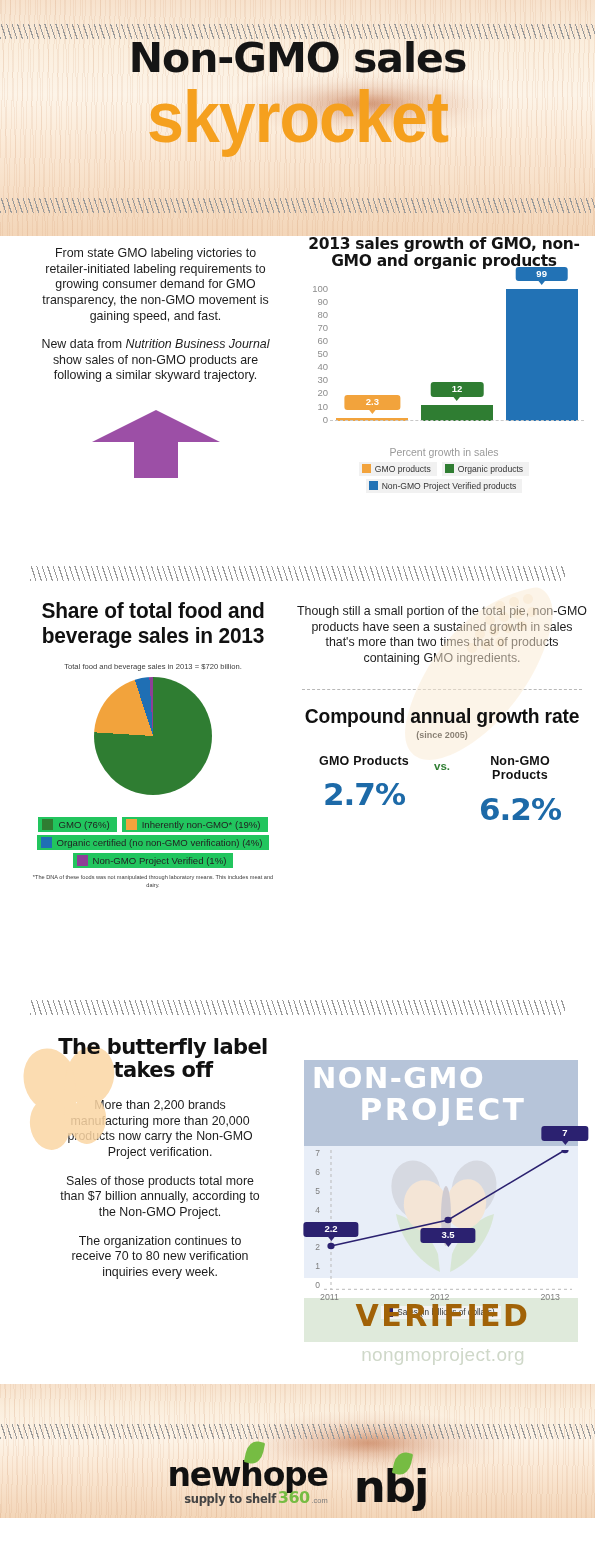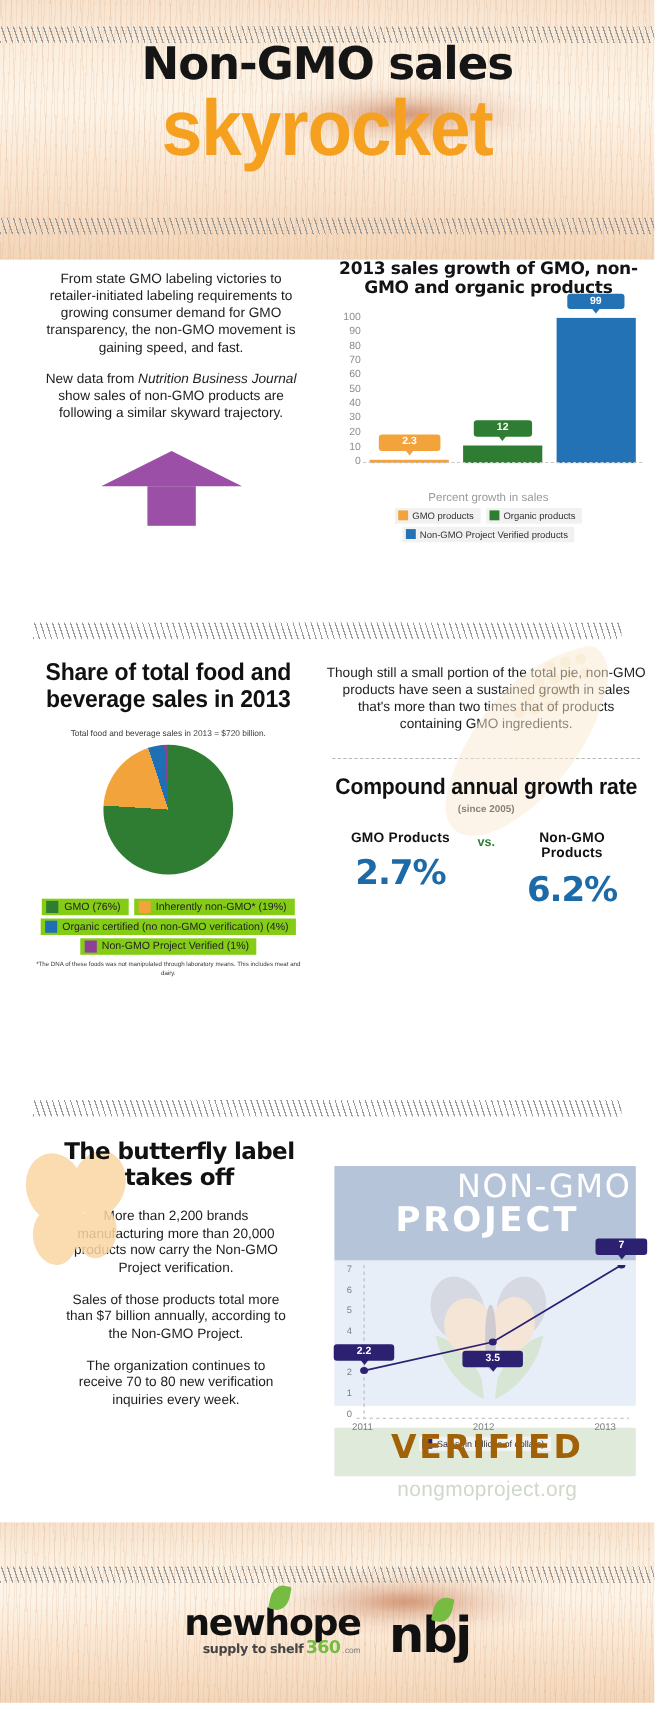--- a/index.html
+++ b/index.html
@@ -125,21 +125,21 @@
   .pie-title {
     font-family: "Liberation Sans Narrow","Liberation Sans", sans-serif; font-weight: bold;
     font-size: 22px; color: #111; text-align: center; line-height: 1.14; letter-spacing: -.2px;
     transform: scaleX(.95);
   }
   .pie-note { font-size: 7.6px; color: #3a3a3a; text-align: center; margin-top: 14px; line-height: 1.3; }
   .pie { width: 118px; height: 118px; border-radius: 50%; margin: 5px auto 0; }
   .pie-legend { margin-top: 22px; }
   .pl-row { display: flex; justify-content: center; gap: 5px; margin-top: 3px; }
   .pl-item {
-    display: flex; align-items: center; gap: 5px; background: #84cc16;
+    display: flex; align-items: center; gap: 5px; background: #22c55e;
     padding: 2px 7px 2px 4px; font-size: 9.6px; color: #222;
   }
   .pl-sw { width: 11px; height: 11px; flex: 0 0 auto; }
   .pie-foot { font-size: 5.6px; color: #3b3b3b; text-align: center; margin-top: 6px; line-height: 1.35; padding: 0 18px; }
 
   .sec2-right { position: absolute; left: 296px; top: 14px; width: 292px; }
   .corn {
     position: absolute; right: -4px; top: -18px; width: 210px; height: 180px;
     pointer-events: none; opacity: .5;
   }
@@ -178,22 +178,22 @@
     letter-spacing: -.6px; padding-left: 18px;
   }
   .bl-body { margin-top: 16px; padding: 0 34px 0 46px; }
 
   .sec3-right { position: absolute; left: 300px; top: 18px; width: 288px; }
   .logo-box { position: relative; width: 282px; height: 320px; }
   .np-band-top { position: absolute; left: 4px; top: 18px; width: 274px; height: 86px; background: #b6c4d9; }
   .np-band-mid { position: absolute; left: 4px; top: 104px; width: 274px; height: 132px; background: #e8eef8; }
   .np-band-bot { position: absolute; left: 4px; top: 256px; width: 274px; height: 44px; background: #dfeadb; }
   .np-text1 {
-    position: absolute; left: 12px; top: 22px; width: 262px; text-align: right;
-    font-family: "DejaVu Sans", sans-serif; font-weight: normal; font-size: 29px;
+    position: absolute; left: 12px; top: 22px; width: 262px; text-align: left;
+    font-family: "DejaVu Sans", sans-serif; font-weight: bold; font-size: 29px;
     color: #fff; letter-spacing: 1.5px; line-height: 1.02;
   }
   .np-text2 {
     position: absolute; left: 6px; top: 52px; width: 274px; text-align: center;
     font-family: "DejaVu Sans", sans-serif; font-weight: bold; font-size: 31px;
     color: #fff; letter-spacing: 2.5px; line-height: 1.02;
   }
   .np-text3 {
     position: absolute; left: 6px; top: 256px; width: 274px; text-align: center;
     font-family: "DejaVu Sans", sans-serif; font-weight: bold; font-size: 30px;
@@ -216,21 +216,21 @@
   .lc-xlabels {
     position: absolute; left: 16px; right: 18px; top: 146px;
     display: flex; justify-content: space-between; font-size: 8.8px; color: #7d7d7d;
   }
   .lc-legend {
     position: absolute; left: 0; right: 0; top: 160px; display: flex; justify-content: center;
   }
   .lc-legend .legend-item { background: #f3f3f3; font-size: 8.2px; }
 
   
-  .footer { height: 164px; }
+  .footer { height: 134px; }
   .footer .hatch.top { top: 40px; }
   .logos {
     position: absolute; left: 0; top: 74px; width: 100%;
     display: flex; align-items: flex-end; justify-content: center; gap: 26px;
   }
   .nh { position: relative; }
   .nh-word {
     font-family: "DejaVu Sans", sans-serif; font-weight: bold; font-size: 33px;
     color: #111; letter-spacing: -1.2px; line-height: 1;
   }

